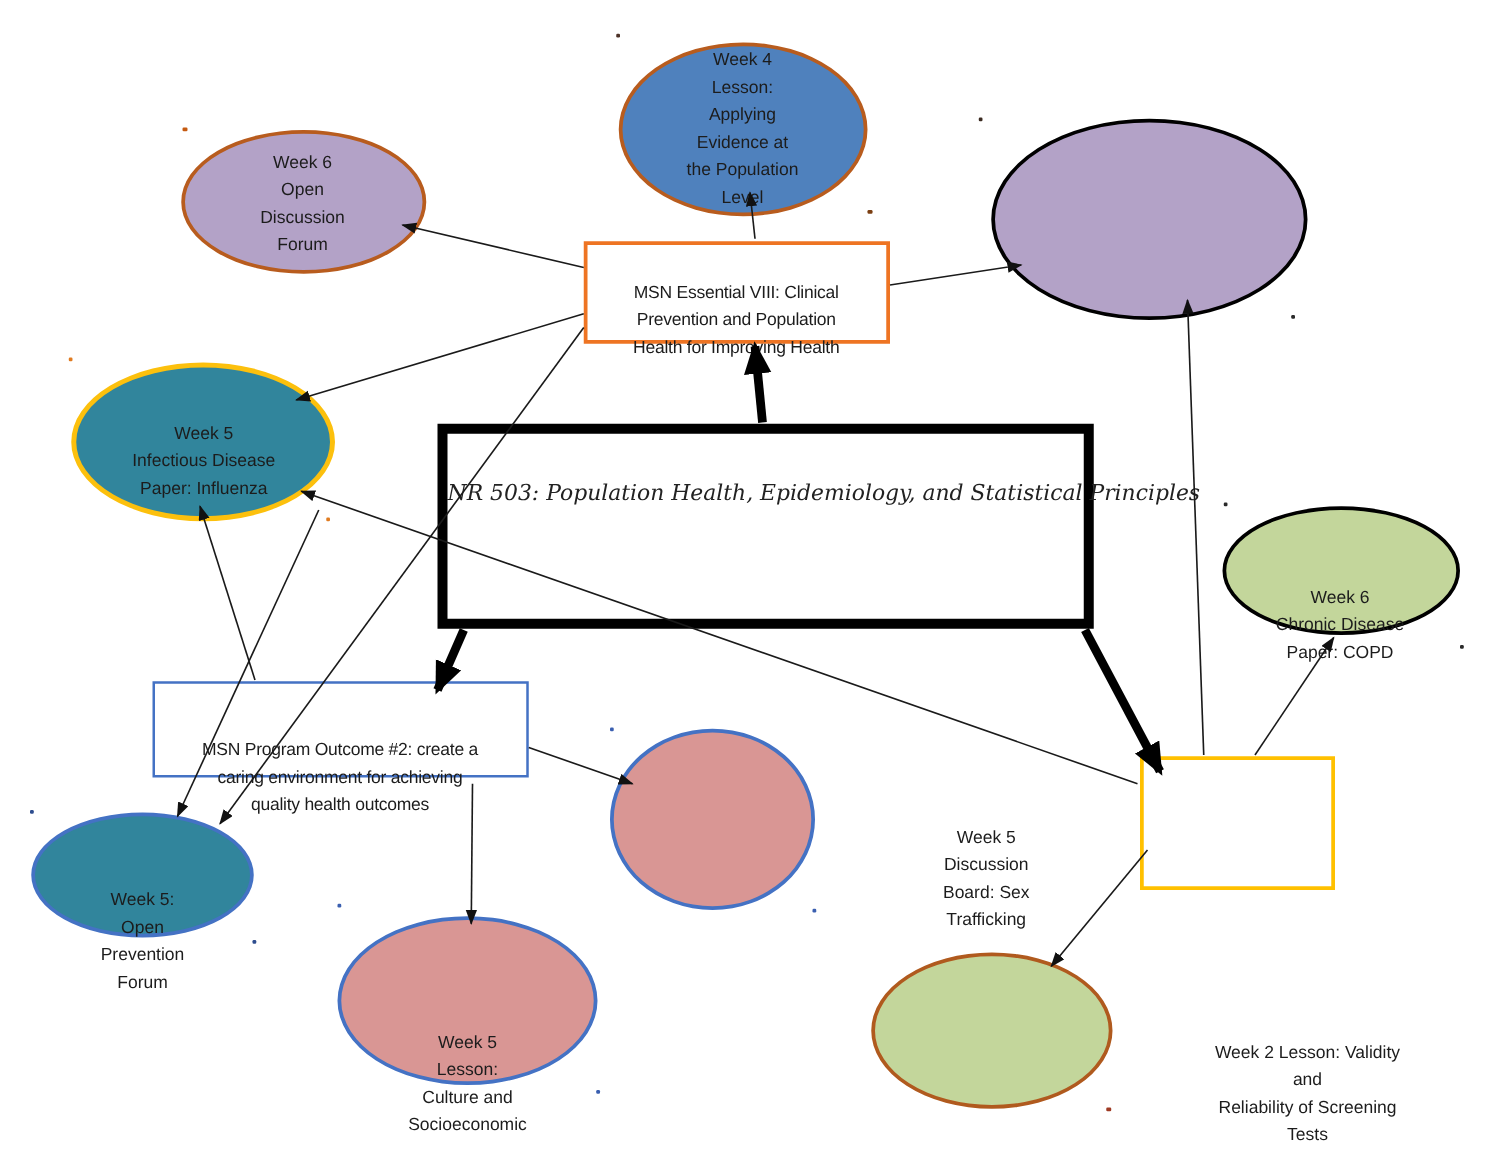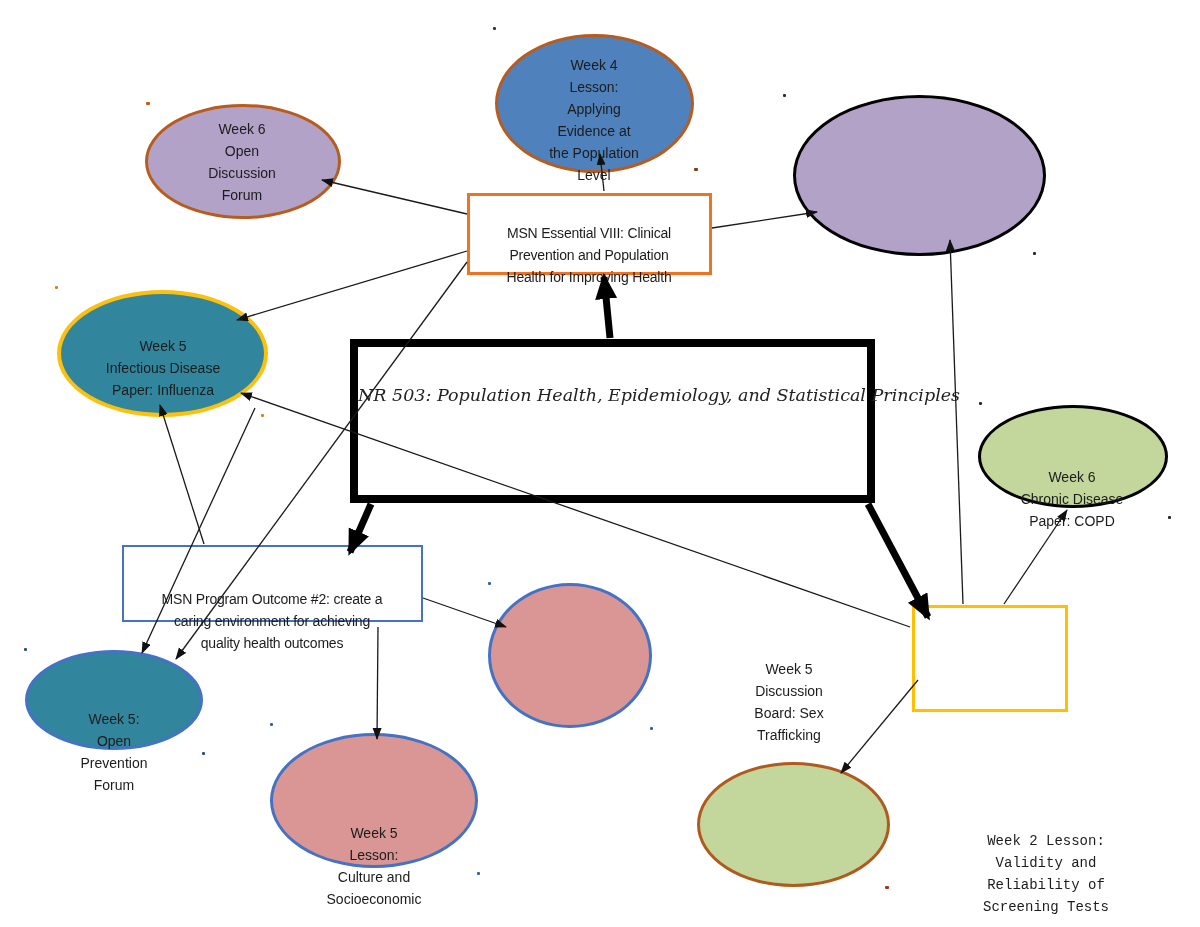--- a/index.html
+++ b/index.html
@@ -42,21 +42,21 @@
   <div class="node rect" id="n-nr503"></div>
   <div class="node ellipse" id="n-infect"></div>
   <div class="node ellipse" id="n-chronic"></div>
   <div class="node rect" id="n-outcome2"></div>
   <div class="node ellipse" id="n-w5forum"></div>
   <div class="node ellipse" id="n-w5lesson"></div>
   <div class="node ellipse" id="n-pinkcirc"></div>
   <div class="node rect" id="n-yellow"></div>
   <div class="node ellipse" id="n-w7green"></div>
 
-  <div class="lbl" style="left:594px;top:54px;text-align:center;">Week 4
+  <div class="lbl" style="left:594px;top:36px;text-align:center;">Week 4
 Lesson:
 Applying
 Evidence at
 the Population
 Level</div>
   <div class="lbl" style="left:242px;top:118px;">Week 6
 Open
 Discussion
 Forum</div>
   <div class="lbl bold" style="left:589px;top:222px;width:270px;">MSN Essential VIII: Clinical
@@ -77,21 +77,21 @@
 Prevention
 Forum</div>
   <div class="lbl" style="left:374px;top:822px;">Week 5
 Lesson:
 Culture and
 Socioeconomic</div>
   <div class="lbl" style="left:789px;top:658px;">Week 5
 Discussion
 Board: Sex
 Trafficking</div>
-  <div class="lbl" style="left:1046px;top:830px;font-family:Liberation Mono, monospace;">Week 2 Lesson: Validity and
+  <div class="lbl" style="left:1046px;top:830px;">Week 2 Lesson: Validity and
 Reliability of Screening Tests</div>
 
   <div class="speck" style="left:146px;top:102px;width:4px;height:3px;background:#c55a11;"></div>
   <div class="speck" style="left:493px;top:27px;width:3px;height:3px;background:#4d3228;"></div>
   <div class="speck" style="left:694px;top:168px;width:4px;height:3px;background:#7b3f12;"></div>
   <div class="speck" style="left:55px;top:286px;width:3px;height:3px;background:#e07b20;"></div>
   <div class="speck" style="left:261px;top:414px;width:3px;height:3px;background:#e07b20;"></div>
   <div class="speck" style="left:24px;top:648px;width:3px;height:3px;background:#2e4d8f;"></div>
   <div class="speck" style="left:202px;top:752px;width:3px;height:3px;background:#2e4d8f;"></div>
   <div class="speck" style="left:488px;top:582px;width:3px;height:3px;background:#3a5fb0;"></div>

